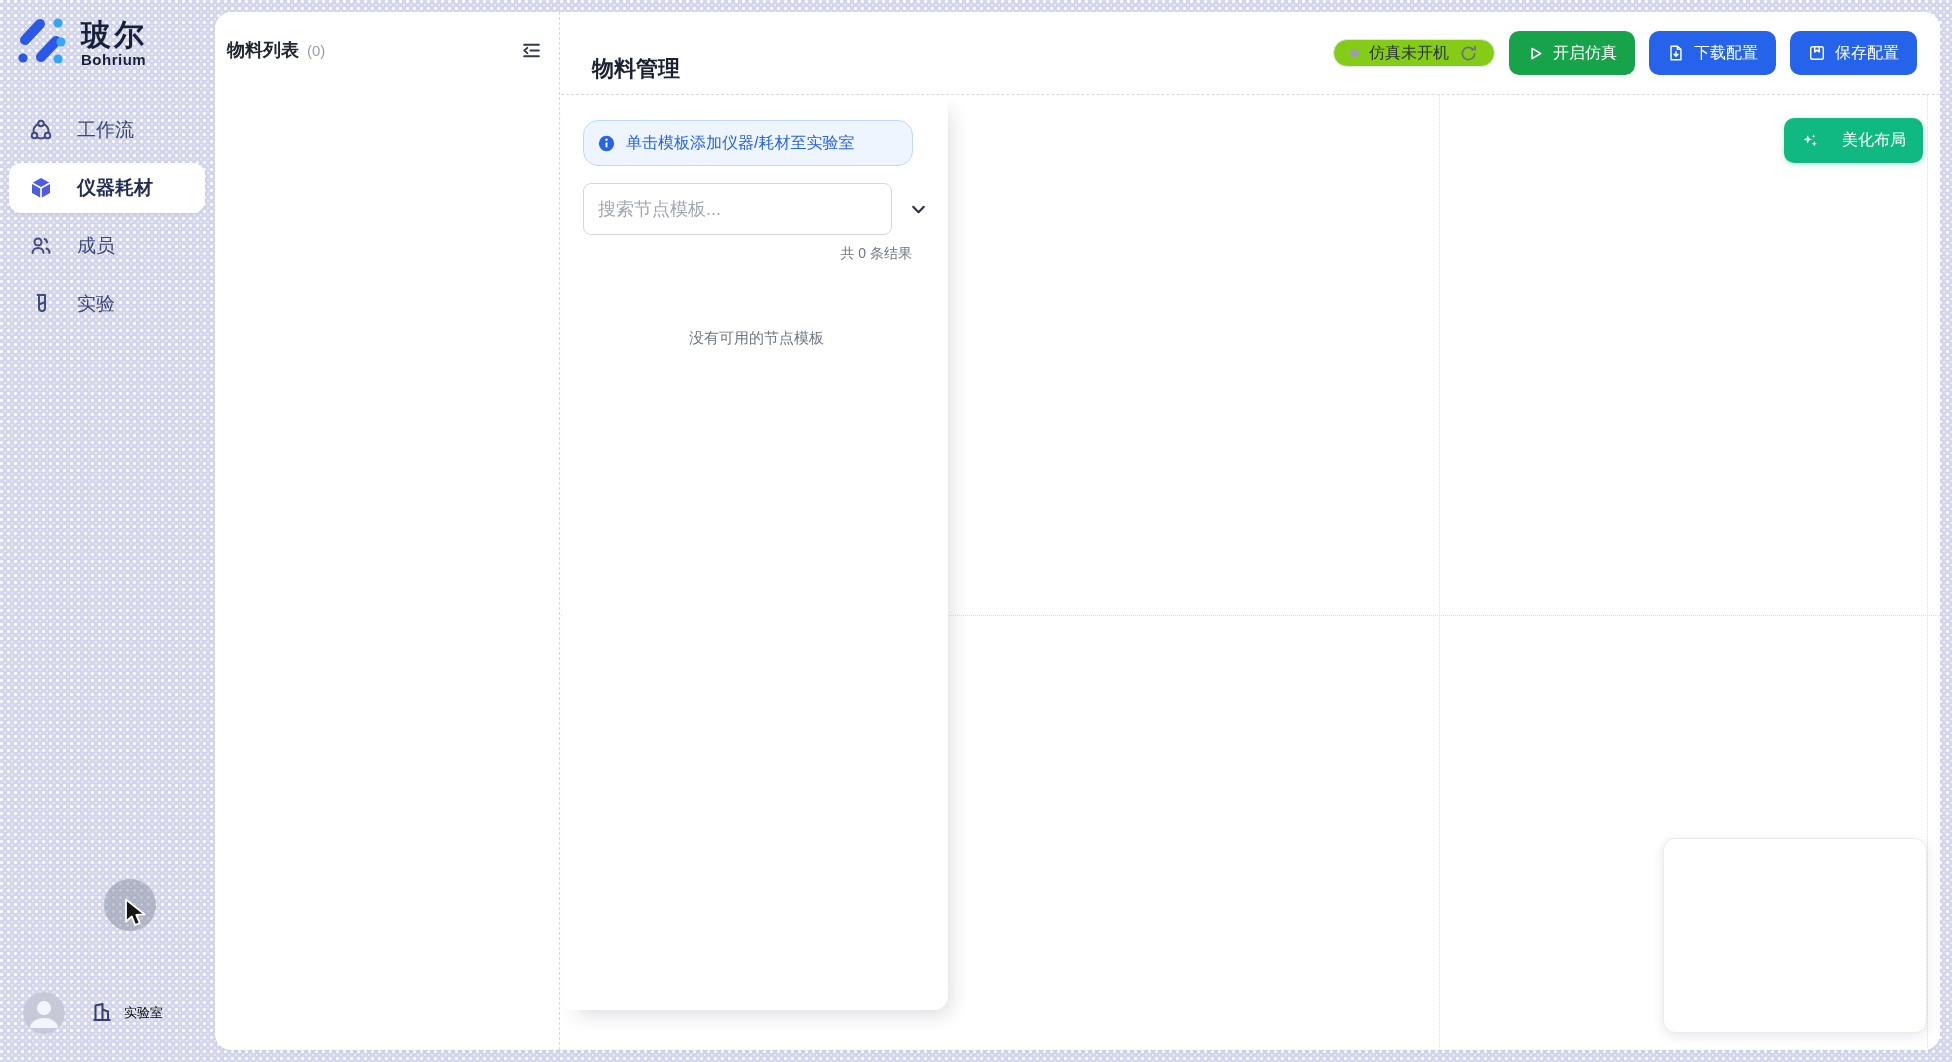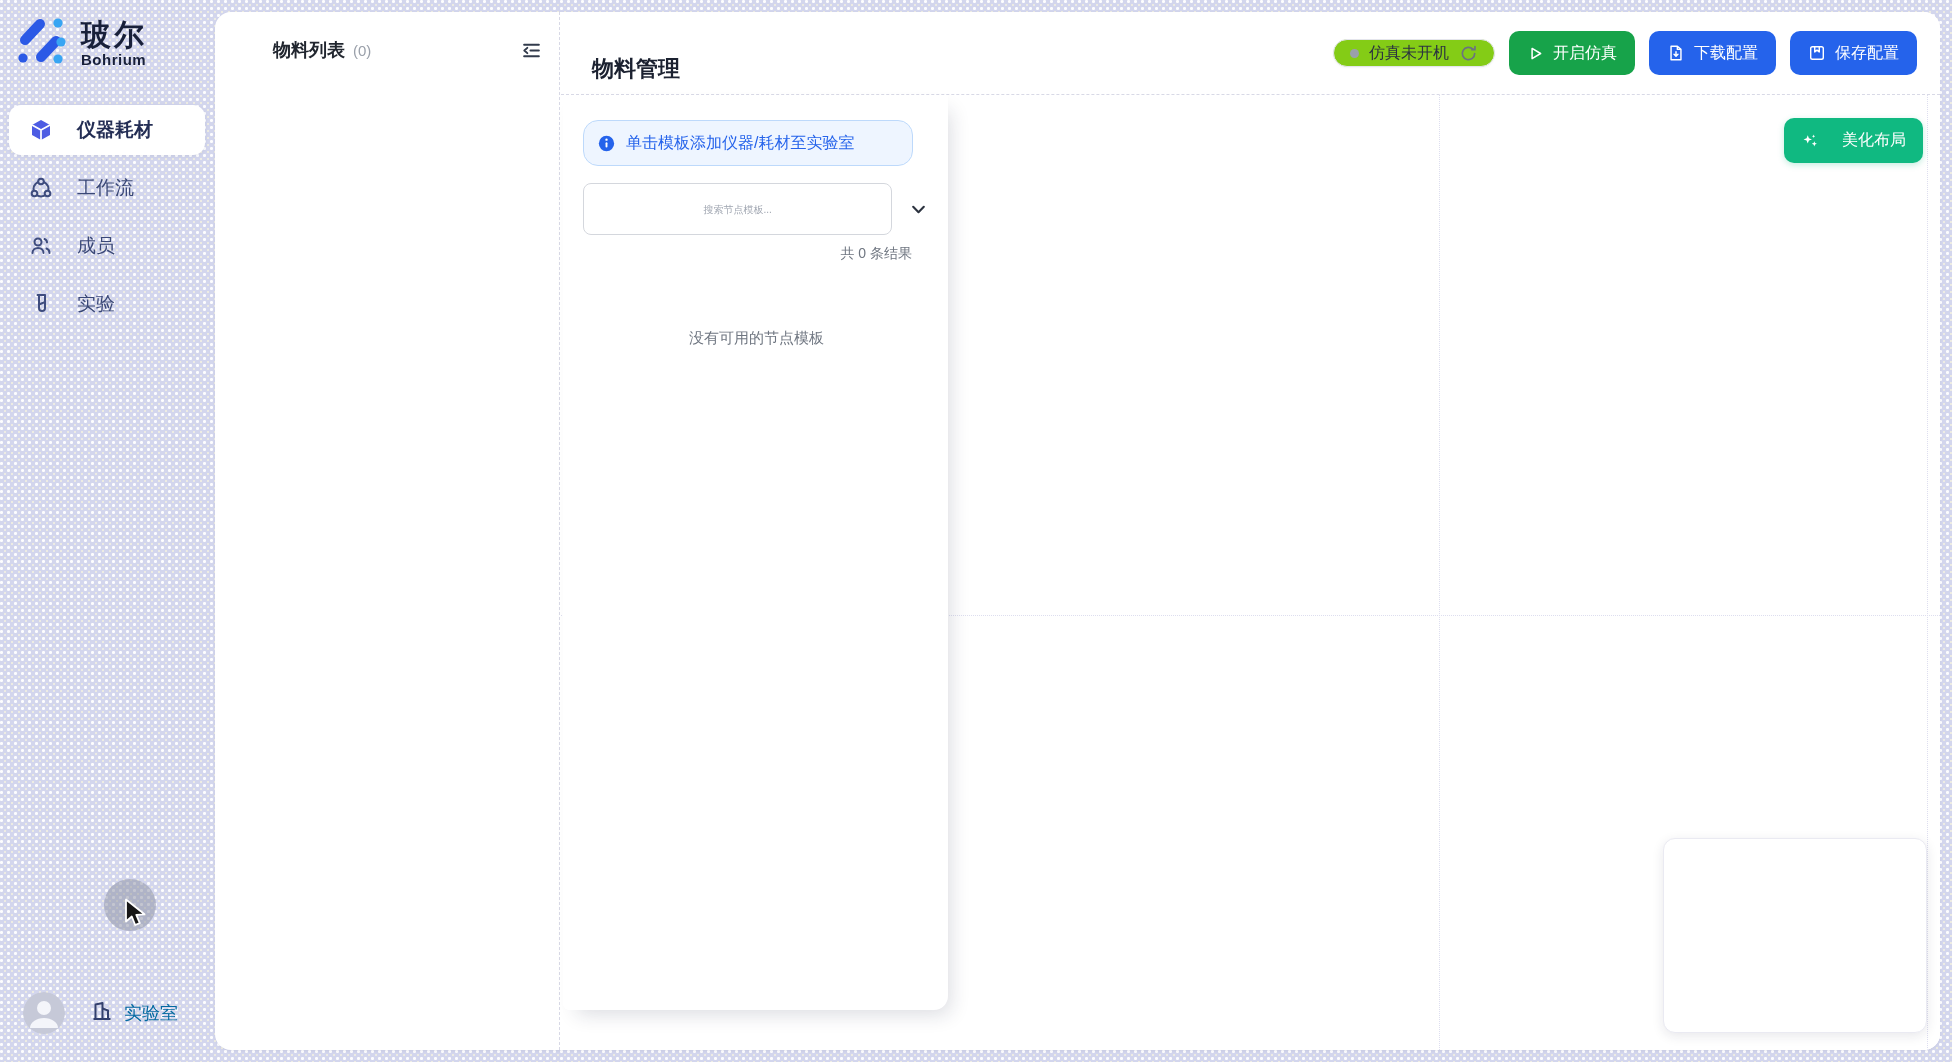--- a/index.html
+++ b/index.html
@@ -20,34 +20,34 @@
   .logo-text .zh{ font-size:30px; font-weight:800; color:#18203a; letter-spacing:3px; line-height:1.1; }
   .logo-text .en{ font-size:15px; font-weight:700; color:#18203a; letter-spacing:.5px; }
   .nav{ position:absolute; left:9px; top:105px; width:196px; display:flex; flex-direction:column; gap:8px; }
   .nav-item{ height:50px; display:flex; align-items:center; gap:24px; padding-left:20px;
              border-radius:12px; color:#3a4877; font-size:19px; cursor:pointer; }
   .nav-item.active{ background:#fff; color:#242e55; font-weight:700; box-shadow:0 1px 4px rgba(30,35,70,.08); }
   .nav-item .nicon{ width:24px; height:24px; display:flex; align-items:center; justify-content:center; }
   .side-footer{ position:absolute; left:23px; bottom:28px; display:flex; align-items:center; gap:12px; }
   .avatar{ width:42px; height:42px; border-radius:50%; overflow:hidden; }
   .side-footer .lab{ display:flex; align-items:center; gap:10px; margin-left:13px;
-                     font-size:18px; color:#0369a1; }
+                     font-size:13px; color:#000000; }
 
   
   .click-halo{ position:absolute; left:104px; top:879px; width:52px; height:52px; border-radius:50%;
                background:rgba(140,143,162,.5); }
   .cursor{ position:absolute; left:124px; top:898px; }
 
   
   .card{ position:absolute; left:215px; top:12px; width:1725px; height:1038px; background:#fff;
          border-radius:16px; box-shadow:0 1px 3px rgba(20,24,50,.06); overflow:hidden; }
 
   .left-panel{ position:absolute; left:0; top:0; bottom:0; width:345px; border-right:1px dashed #d8d9e6; }
   .left-panel-header{ display:flex; align-items:center; padding:26px 16px 0 12px; }
-  .lp-title{ font-size:18px; font-weight:700; color:#21262f;margin-left:46px; }
+  .lp-title{ font-size:18px; font-weight:700; color:#21262f; }
   .lp-count{ font-size:15px; color:#9aa0aa; margin-left:8px; }
   .lp-fold{ margin-left:auto; width:24px; height:24px; display:flex; align-items:center; justify-content:center; cursor:pointer; }
 
   .top-header{ position:absolute; left:346px; right:0; top:0; height:83px; border-bottom:1px dashed #d8d9e6;
                display:flex; align-items:center; padding:0 23px 0 31px; background:#fff; }
   .page-title{ font-size:22px; font-weight:700; color:#1b2130;margin-top:32px; }
   .header-actions{ margin-left:auto; display:flex; align-items:center; gap:14px; }
   .status-pill{ height:28px; display:flex; align-items:center; gap:10px; padding:0 16px;
                 border:1px solid #e4e5ec; border-radius:22px; background:#84cc16; font-size:16px; color:#2b3240;
                 box-shadow:0 1px 2px rgba(20,24,50,.04); cursor:pointer; }
@@ -63,21 +63,21 @@
   .gridline.v{ top:0; bottom:0; width:0; border-left:1px dotted #dddeef; }
   .gridline.h{ left:0; right:0; height:0; border-top:1px dotted #dddeef; }
 
   .palette{ position:absolute; left:2px; top:0; width:385px; height:915px; background:#fff;
             border-radius:0 0 14px 6px; box-shadow:8px 10px 20px -6px rgba(25,30,60,.16);
             padding:25px 18px 0 20px; }
   .info-banner{ width:330px; height:46px; background:#eef5ff; border:1px solid #bdd9fb; border-radius:15px;
                 display:flex; align-items:center; gap:11px; padding:0 14px; color:#2563eb; font-size:16px; }
   .search-row{ margin-top:17px; display:flex; align-items:center; }
   .search-input{ width:311px; height:52px; border:1px solid #d4d7dd; border-radius:8px; padding:0 14px;
-                 font-size:10px; color:#30363f; font-family:inherit; outline:none;text-align:center; }
+                 font-size:18px; color:#30363f; font-family:inherit; outline:none; }
   .search-input::placeholder{ color:#a0a6b1; }
   .chevron-btn{ margin-left:14px; width:24px; height:24px; display:flex; align-items:center; justify-content:center; cursor:pointer; }
   .result-count{ margin-top:10px; text-align:right; padding-right:18px; font-size:14px; color:#6f7681; }
   .empty-text{ margin-top:66px; text-align:center; font-size:15px; color:#6f7681; }
 
   .beautify-btn{ position:absolute; right:17px; top:23px; height:45px; display:flex; align-items:center; gap:23px;
                  padding:0 17px; border:none; border-radius:10px; background:#10b981; color:#fff;
                  font-size:16px; font-family:inherit; cursor:pointer; box-shadow:0 2px 6px rgba(16,185,129,.25); }
 
   .minimap{ position:absolute; right:13px; bottom:17px; width:264px; height:195px; background:#fff;
@@ -98,39 +98,39 @@
         <circle cx="43" cy="45" r="4.6" fill="#38a5f3"></circle>
       </svg>
     </span>
     <span class="logo-text">
       <div class="zh">玻尔</div>
       <div class="en">Bohrium</div>
     </span>
   </div>
 
   <nav class="nav">
-    <div class="nav-item active">
-      <span class="nicon">
-        <svg width="24" height="24" viewBox="0 0 24 24">
-          <path fill="#4d5ce3" d="M12 2l9 5v10l-9 5-9-5V7z"></path>
-          <path d="M12 12L3 7m9 5l9-5m-9 5v10" stroke="#fff" stroke-width="1.7" fill="none" stroke-linejoin="round"></path>
-        </svg>
-      </span>
-      <span>仪器耗材</span>
-    </div>
     <div class="nav-item">
       <span class="nicon">
         <svg width="24" height="24" viewBox="0 0 24 24" fill="none" stroke="#3e4c7e" stroke-width="2">
           <circle cx="12" cy="13" r="7.5"></circle>
           <circle cx="12" cy="5.5" r="2.8" fill="#d9dbee"></circle>
           <circle cx="5.5" cy="17.5" r="2.8" fill="#d9dbee"></circle>
           <circle cx="18.5" cy="17.5" r="2.8" fill="#d9dbee"></circle>
         </svg>
       </span>
       <span>工作流</span>
+    </div>
+    <div class="nav-item active">
+      <span class="nicon">
+        <svg width="24" height="24" viewBox="0 0 24 24">
+          <path fill="#4d5ce3" d="M12 2l9 5v10l-9 5-9-5V7z"></path>
+          <path d="M12 12L3 7m9 5l9-5m-9 5v10" stroke="#fff" stroke-width="1.7" fill="none" stroke-linejoin="round"></path>
+        </svg>
+      </span>
+      <span>仪器耗材</span>
     </div>
     <div class="nav-item">
       <span class="nicon">
         <svg width="24" height="24" viewBox="0 0 24 24" fill="none" stroke="#3e4c7e" stroke-width="2" stroke-linecap="round">
           <circle cx="9" cy="8" r="3.5"></circle>
           <path d="M3.5 19c0-3 2.5-5 5.5-5s5.5 2 5.5 5"></path>
           <path d="M15.5 5c1.5.5 2.5 2 2.5 3.5"></path>
           <path d="M17.5 14.5c2 .8 3 2.4 3 4.5"></path>
         </svg>
       </span>

